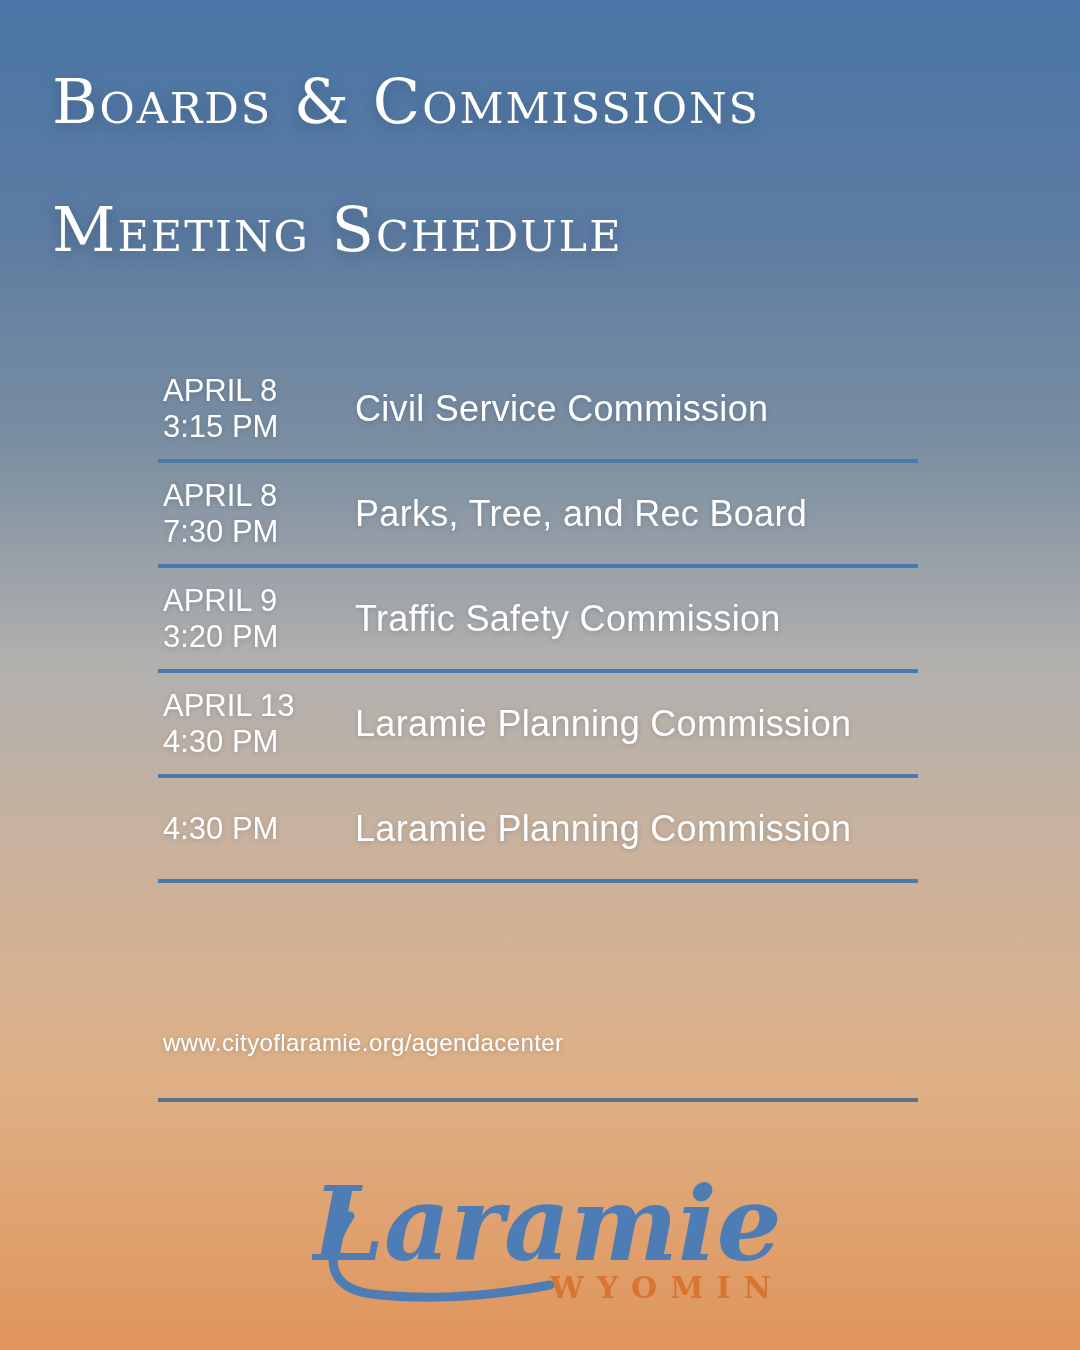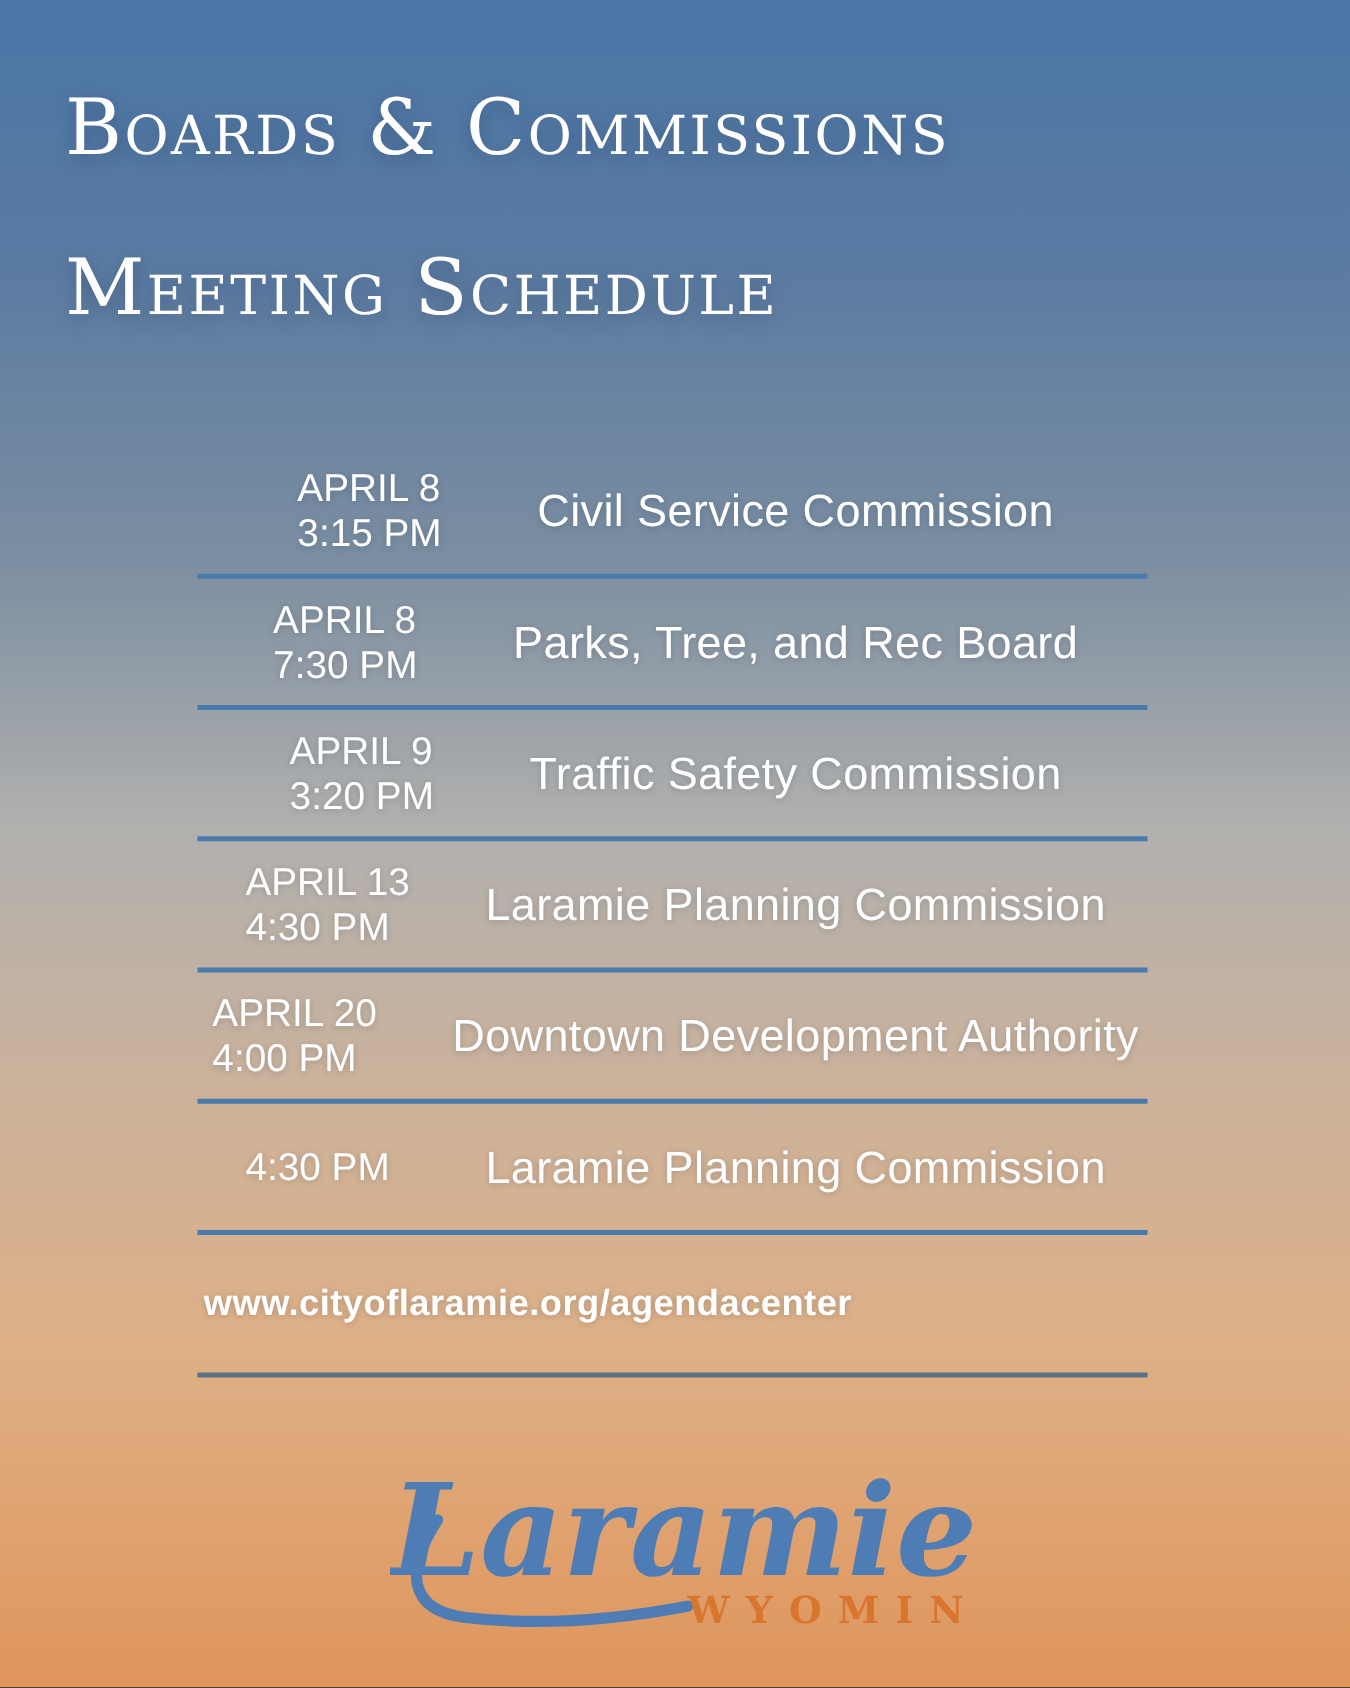--- a/index.html
+++ b/index.html
@@ -52,21 +52,20 @@
     top: 358px;
     left: 158px;
     width: 760px;
   }
   .row {
     height: 105px;
     display: flex;
     align-items: center;
     border-bottom: 4px solid var(--divider);
     text-shadow: 0 1px 5px rgba(30, 40, 60, 0.22);
-    justify-content: center;
   }
   .row .datetime {
     width: 197px;
     flex: none;
     font-size: 31px;
     line-height: 36px;
     font-weight: 400;
     padding-left: 5px;
   }
   .row .name {
@@ -75,22 +74,22 @@
     letter-spacing: 0.3px;
   }
   .url-row {
     height: 114px;
     display: flex;
     align-items: center;
     border-bottom: 4px solid var(--footer-divider);
     padding-left: 5px;
   }
   .url-row .url {
-    font-size: 29px;
-    font-weight: 700;
+    font-size: 24px;
+    font-weight: 400;
     letter-spacing: 0.4px;
     text-shadow: 0 1px 5px rgba(30, 40, 60, 0.22);
   }
   .logo {
     position: absolute;
     left: 312px;
     top: 1138px;
     width: 470px;
     height: 190px;
   }
@@ -151,27 +150,20 @@
     </div>
 
     <div class="row">
       <div class="datetime">
         <div>APRIL 13</div>
         <div>4:30 PM</div>
       </div>
       <div class="name">Laramie Planning Commission</div>
     </div>
 
-    <div class="row">
-      <div class="datetime">
-        <div>APRIL 20</div>
-        <div>4:00 PM</div>
-      </div>
-      <div class="name">Downtown Development Authority</div>
-    </div>
 
     <div class="row">
       <div class="datetime">
         <div>4:30 PM</div>
       </div>
       <div class="name">Laramie Planning Commission</div>
     </div>
   </div>
 
   <div class="schedule" style="top: 988px;">

